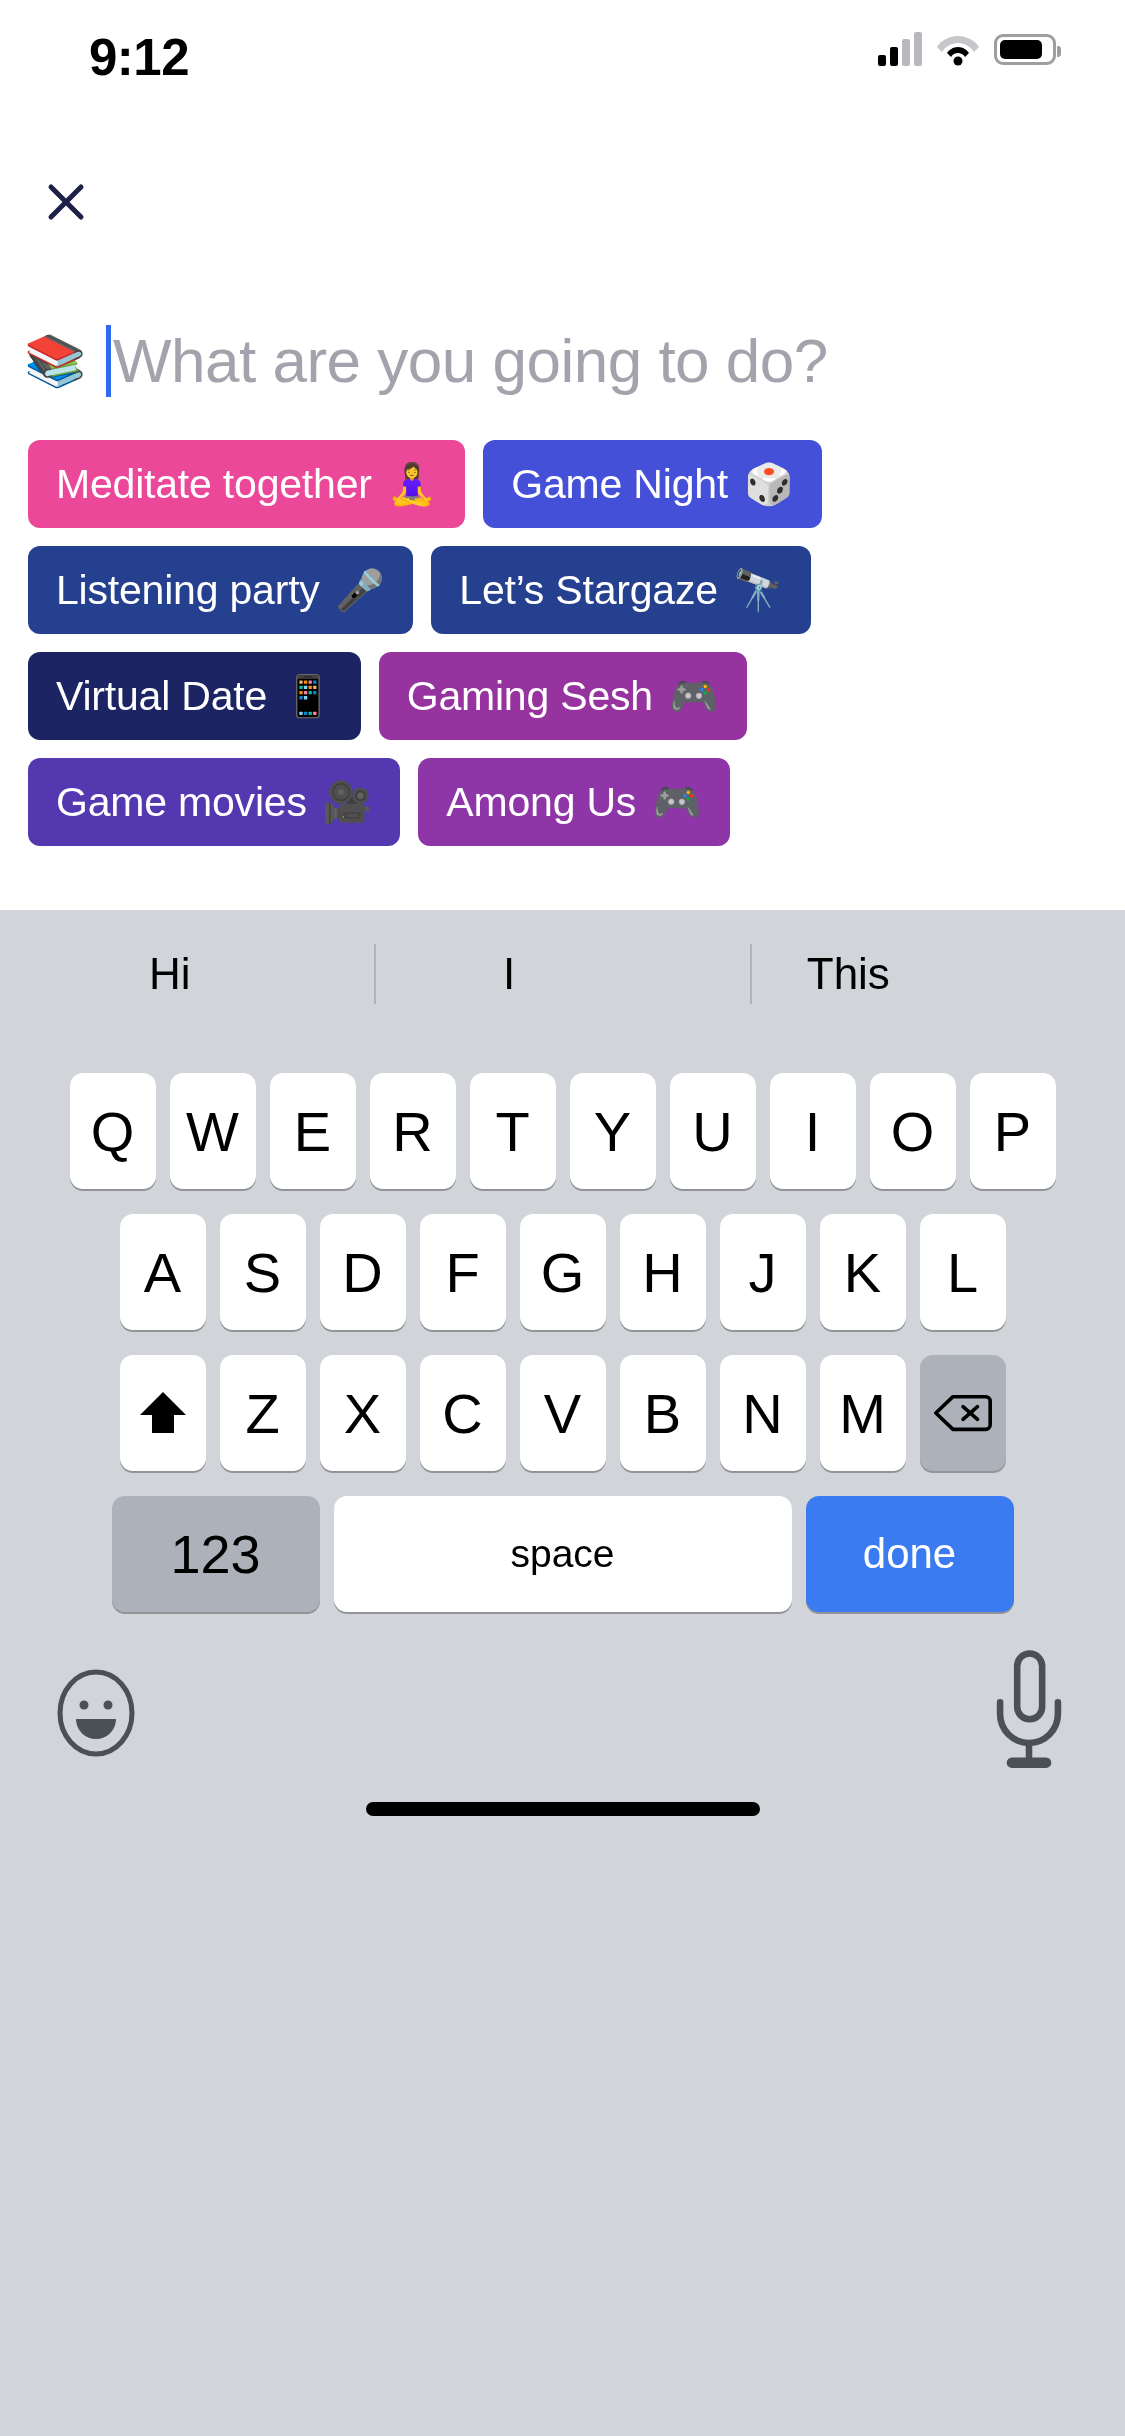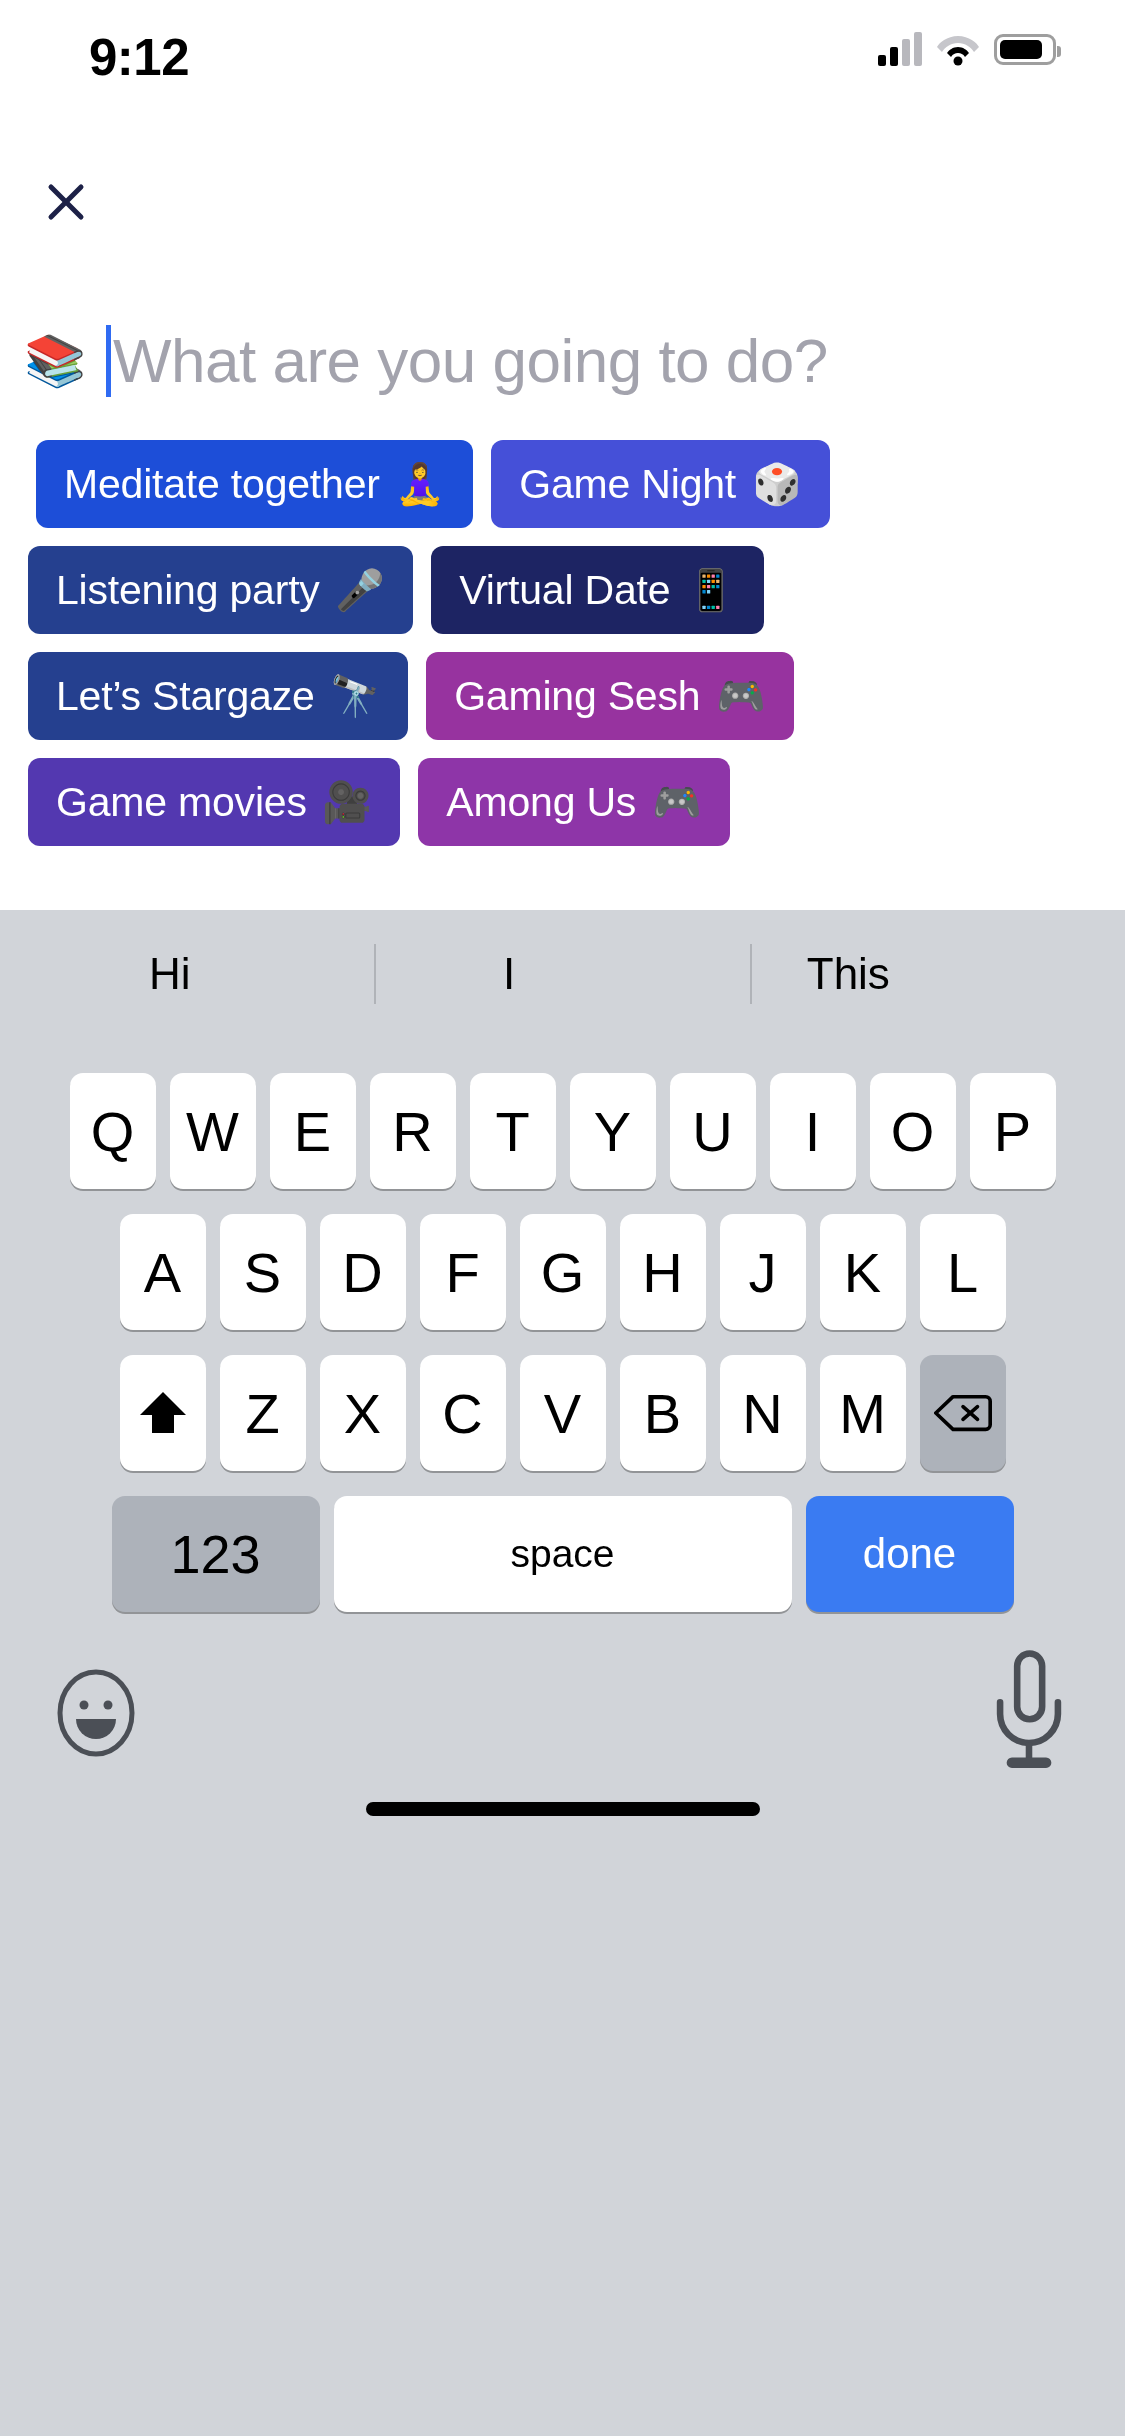--- a/index.html
+++ b/index.html
@@ -182,39 +182,39 @@
     </svg>
   </div>
 
   <div class="input-row">
     <div class="input-emoji">📚</div>
     <div class="caret"></div>
     <div class="input-placeholder">What are you going to do?</div>
   </div>
 
   <div class="chips" id="chips">
-      <div class="chip" style="background: #1d4ed8; margin-left: 8px;">
+      <div class="chip" style="background: #ec4899;">
         <span>Meditate together</span>
         <span class="chip-emoji">🧘‍♀️</span>
       </div>
       <div class="chip" style="background: rgb(69, 80, 216); text-align: center;">
         <span>Game Night</span>
         <span class="chip-emoji">🎲</span>
       </div>
       <div class="chip" style="background: rgb(37, 64, 143);">
         <span>Listening party</span>
         <span class="chip-emoji">🎤</span>
       </div>
+      <div class="chip" style="background: rgb(37, 64, 143);">
+        <span>Let’s Stargaze</span>
+        <span class="chip-emoji">🔭</span>
+      </div>
       <div class="chip" style="background: rgb(29, 36, 99);">
         <span>Virtual Date</span>
         <span class="chip-emoji">📱</span>
-      </div>
-      <div class="chip" style="background: rgb(37, 64, 143);">
-        <span>Let’s Stargaze</span>
-        <span class="chip-emoji">🔭</span>
       </div>
       <div class="chip" style="background: rgb(151, 51, 159);">
         <span>Gaming Sesh</span>
         <span class="chip-emoji">🎮</span>
       </div>
       <div class="chip" style="background: rgb(83, 56, 176);">
         <span>Game movies</span>
         <span class="chip-emoji">🎥</span>
       </div>
       <div class="chip" style="background: rgb(142, 53, 168);">

